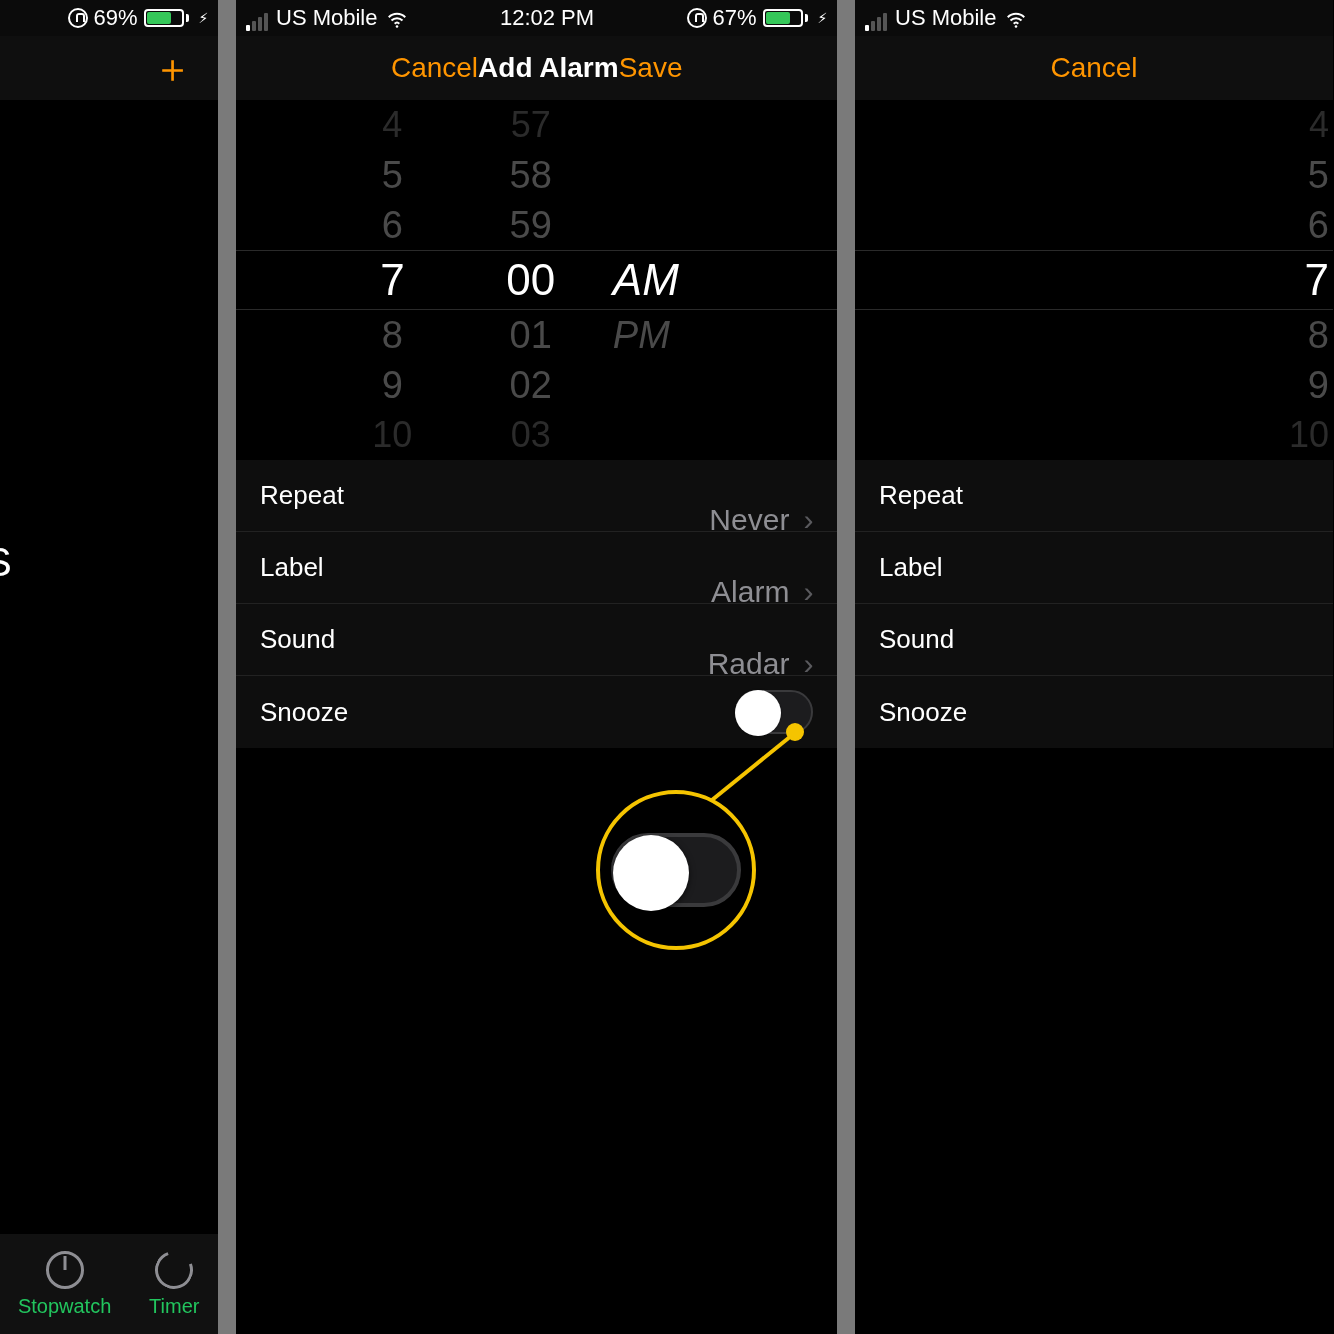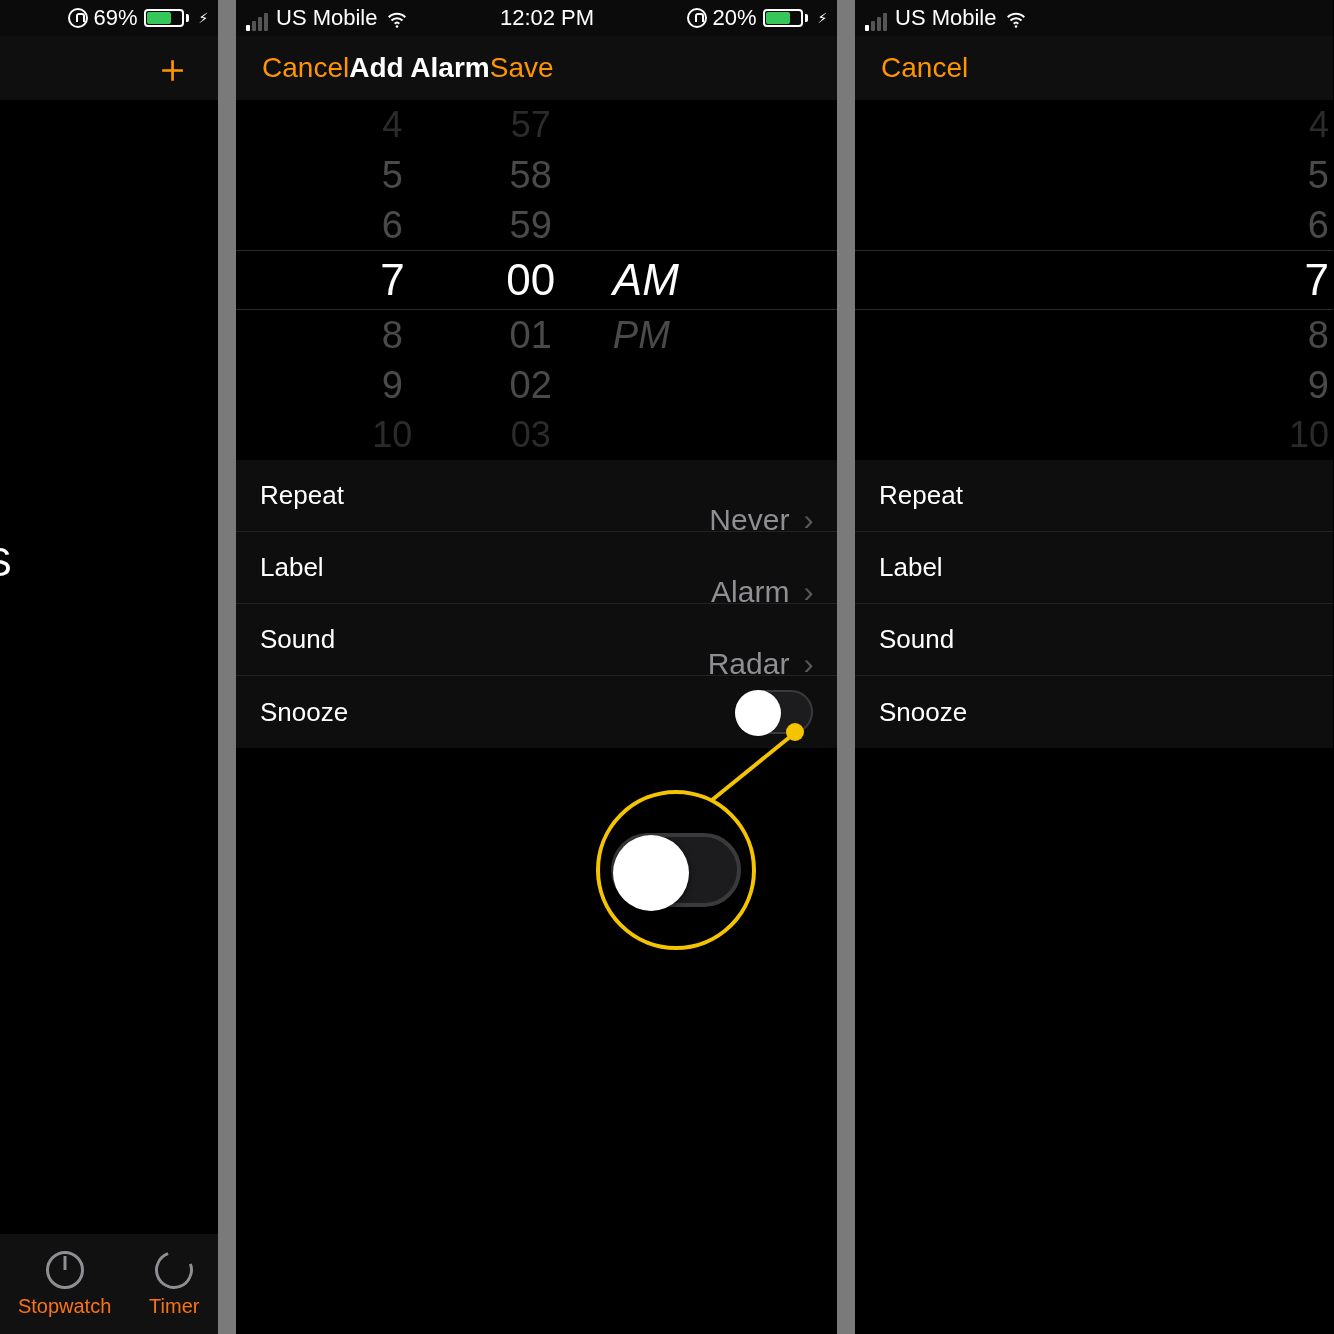--- a/index.html
+++ b/index.html
@@ -24,21 +24,21 @@
   .batt-body { width: 40px; height: 18px; border: 2px solid #fff; border-radius: 4px; position: relative; }
   .batt-fill { position:absolute; left:1px; top:1px; bottom:1px; background:#35c759; border-radius:2px; }
   .batt-cap { width: 3px; height: 8px; background:#fff; border-radius:0 2px 2px 0; margin-left:2px;}
   .bolt { margin-left:4px; color:#fff; font-size:14px;}
   .sig-bars { display:inline-flex; align-items:flex-end; gap:2px; }
   .sig-bars span{ width:4px; background:#555; border-radius:1px;}
   .sig-bars span.on{ background:#fff;}
   .wifi { width: 22px; height: 22px; }
 
   
-  .navbar { height: 64px; background: #0f0f0f; display: flex; align-items: center; justify-content: flex-start; padding: 0 26px; }
+  .navbar { height: 64px; background: #0f0f0f; display: flex; align-items: center; justify-content: center; padding: 0 26px; }
   .navbar .title { color: #fff; font-size: 28px; font-weight: 600; }
   .navbar .btn { color: #ff9500; font-size: 28px; }
   .plus-btn{ color:#ff9500; font-size:40px; font-weight:300; margin-left:auto; }
 
   
   .picker { height: 360px; position: relative; background: #000; }
   .picker-col { position:absolute; top:0; bottom:0; width: 33.3%; text-align:center; }
   .picker-col.h { left: 15%; width: 22%; }
   .picker-col.m { left: 38%; width: 22%; }
   .picker-col.p { left: 61%; width: 22%; text-align:left; padding-left:10px;font-style:italic;}
@@ -57,21 +57,21 @@
 
   
   .toggle { margin-left:auto; width: 78px; height: 44px; border-radius: 22px; border:2px solid #3a3a3c; background:#1c1c1e; position:relative;}
   .toggle .knob { position:absolute; top:-2px; left:-2px; width:46px; height:46px; background:#fff; border-radius:50%; box-shadow:0 0 2px rgba(0,0,0,0.4);}
 
   
   .panel-left .status .right{ margin-left:auto;}
   .panel-left .navbar { justify-content:flex-end; }
   .panel-left .s-letter{ position:absolute; top:540px; left:-14px; color:#fff; font-size:40px;}
   .tabbar { position:absolute; bottom:0; left:0; right:0; height:100px; background:#111; display:flex; justify-content:space-around; align-items:center;}
-  .tabitem{ color:#f97316; font-size:20px; text-align:center;}
+  .tabitem{ color:#22c55e; font-size:20px; text-align:center;}
   .tabitem .ic { display:block; margin:0 auto 6px; width:38px; height:38px; border:3px solid #8e8e93; border-radius:50%; position:relative;}
   .tabitem.stop .ic::after{content:"";position:absolute;top:2px;left:50%;width:3px;height:14px;background:#8e8e93;transform:translateX(-50%);}
   .tabitem.timer .ic{ border-top-color:transparent; transform:rotate(25deg);}
 
   
   .callout-circle{ position:absolute; width:160px; height:160px; border:4px solid #f5c400; border-radius:50%; display:flex; align-items:center; justify-content:center;}
   .callout-circle .big-toggle{ width:130px; height:74px; border-radius:40px; border:4px solid #3a3a3c; background:#1c1c1e; position:relative;}
   .callout-circle .big-toggle .knob{ position:absolute; top:-2px; left:-2px; width:76px; height:76px; background:#fff; border-radius:50%; box-shadow:0 2px 6px rgba(0,0,0,0.6);}
   .callout-dot{ position:absolute; width:18px; height:18px; background:#f5c400; border-radius:50%;}
 
@@ -128,21 +128,21 @@
         <svg class="wifi" viewBox="0 0 24 24" fill="none" stroke="#fff" stroke-width="2.2">
             <path d="M3 9c5-5 13-5 18 0"></path>
             <path d="M6 12.5c3.3-3.3 8.7-3.3 12 0"></path>
             <path d="M9.5 16c1.4-1.4 3.6-1.4 5 0"></path>
             <circle cx="12" cy="19" r="1.4" fill="#fff" stroke="none"></circle>
           </svg>
       </div>
       <div class="time">12:02 PM</div>
       <div class="right">
         <span class="lock-rot"></span>
-        <span>20%</span>
+        <span>67%</span>
         <span class="battery">
           <span class="batt-body">
               <span class="batt-fill" style="width:67%"></span>
             </span>
             <span class="batt-cap"></span>
         </span>
         <span class="bolt">⚡︎</span>
       </div>
     </div>
     <div class="navbar">

